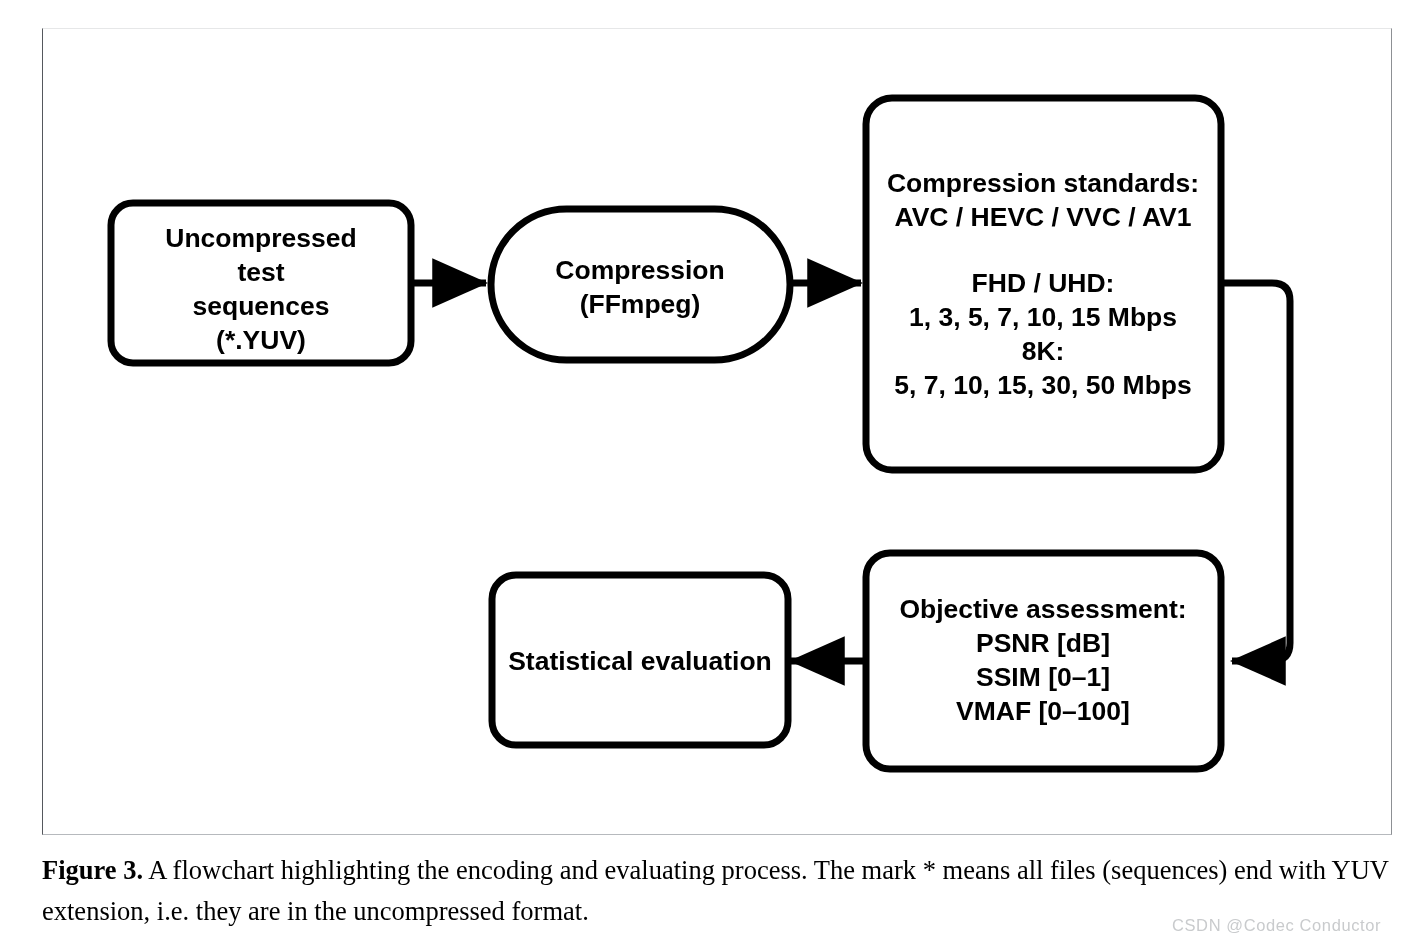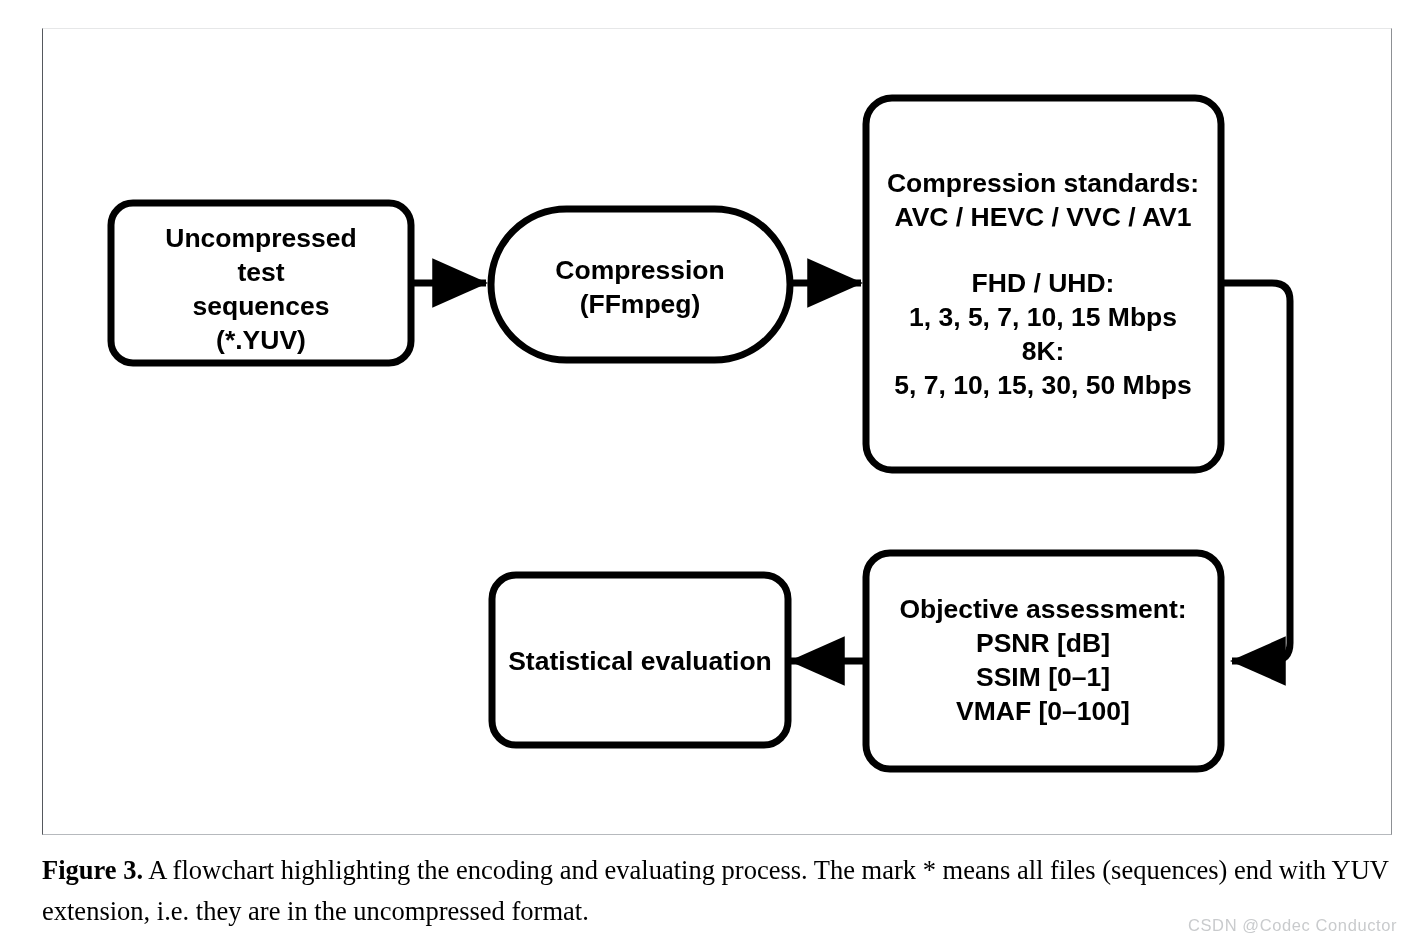--- a/index.html
+++ b/index.html
@@ -65,21 +65,20 @@
   }
   #watermark {
     position: absolute;
     left: 1172px;
     top: 916px;
     font-family: "Liberation Sans", sans-serif;
     font-size: 16.5px;
     letter-spacing: 0.6px;
     color: #c9cbcd;
     white-space: nowrap;
-    margin-left: 16px;
   }
 </style>
 </head>
 <body>
 
 <div id="page">
 
   <div id="figure-frame"></div>
 
   <svg id="flow-svg" viewBox="0 0 1410 840" width="1410" height="840" xmlns="http://www.w3.org/2000/svg">

